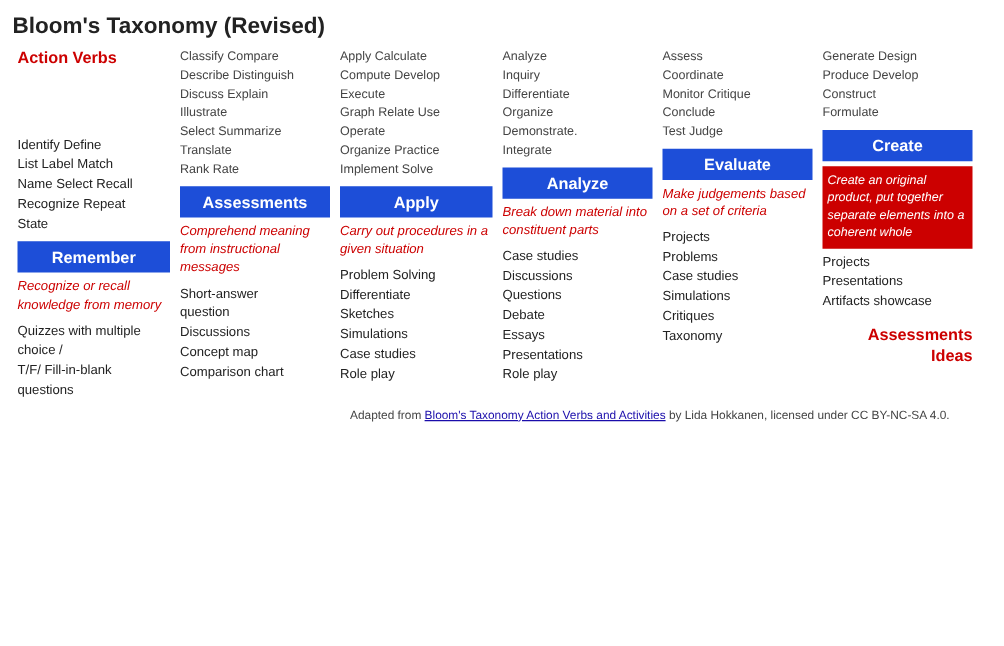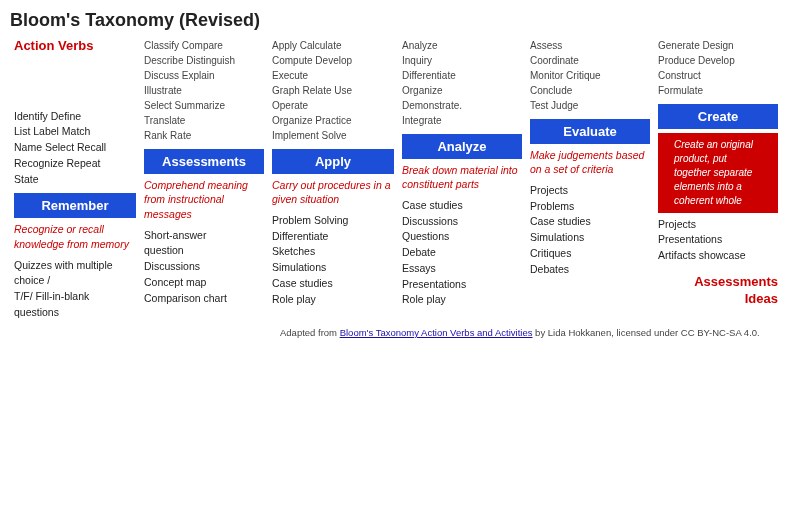--- a/index.html
+++ b/index.html
@@ -195,32 +195,32 @@
 Test Judge</div>
       <div style="height:4px;"></div>
       <div class="red-box">Evaluate</div>
       <div class="italic-red">Make judgements based on a set of criteria</div>
       <div>
         <div class="list-item">Projects</div>
         <div class="list-item">Problems</div>
         <div class="list-item">Case studies</div>
         <div class="list-item">Simulations</div>
         <div class="list-item">Critiques</div>
-        <div class="list-item">Debates</div>
+        <div class="list-item">Taxonomy</div>
       </div>
     </div>
 
     <div class="col col-5">
       <div class="col-header" style="white-space:pre-line;">Generate Design
 Produce Develop
 Construct
 Formulate</div>
       <div style="height:4px;"></div>
       <div class="red-box">Create</div>
-      <div style="background:#c00; padding: 5px 16px; margin-bottom:4px;">
+      <div style="background:#c00; padding: 5px 4px; margin-bottom:4px;">
         <span class="italic-red-white">Create an original product, put together separate elements into a coherent whole</span>
       </div>
       <div>
         <div class="list-item">Projects</div>
         <div class="list-item">Presentations</div>
         <div class="list-item">Artifacts showcase</div>
       </div>
       <div style="height:10px;"></div>
       <div class="assessments-label">Assessments Ideas</div>
     </div>

